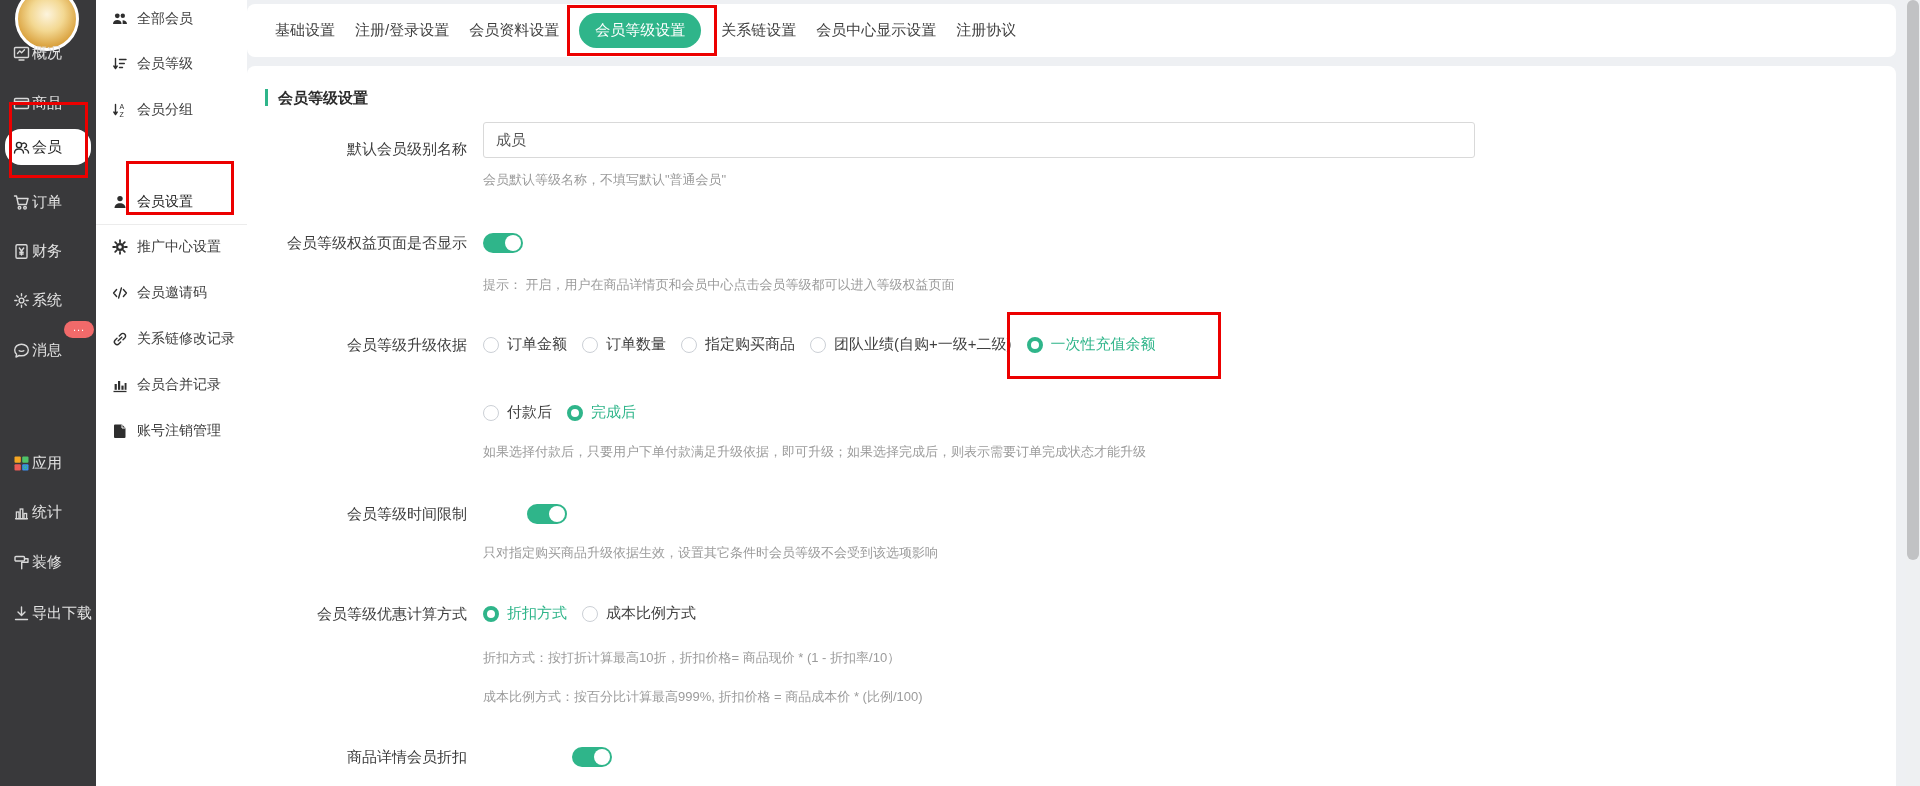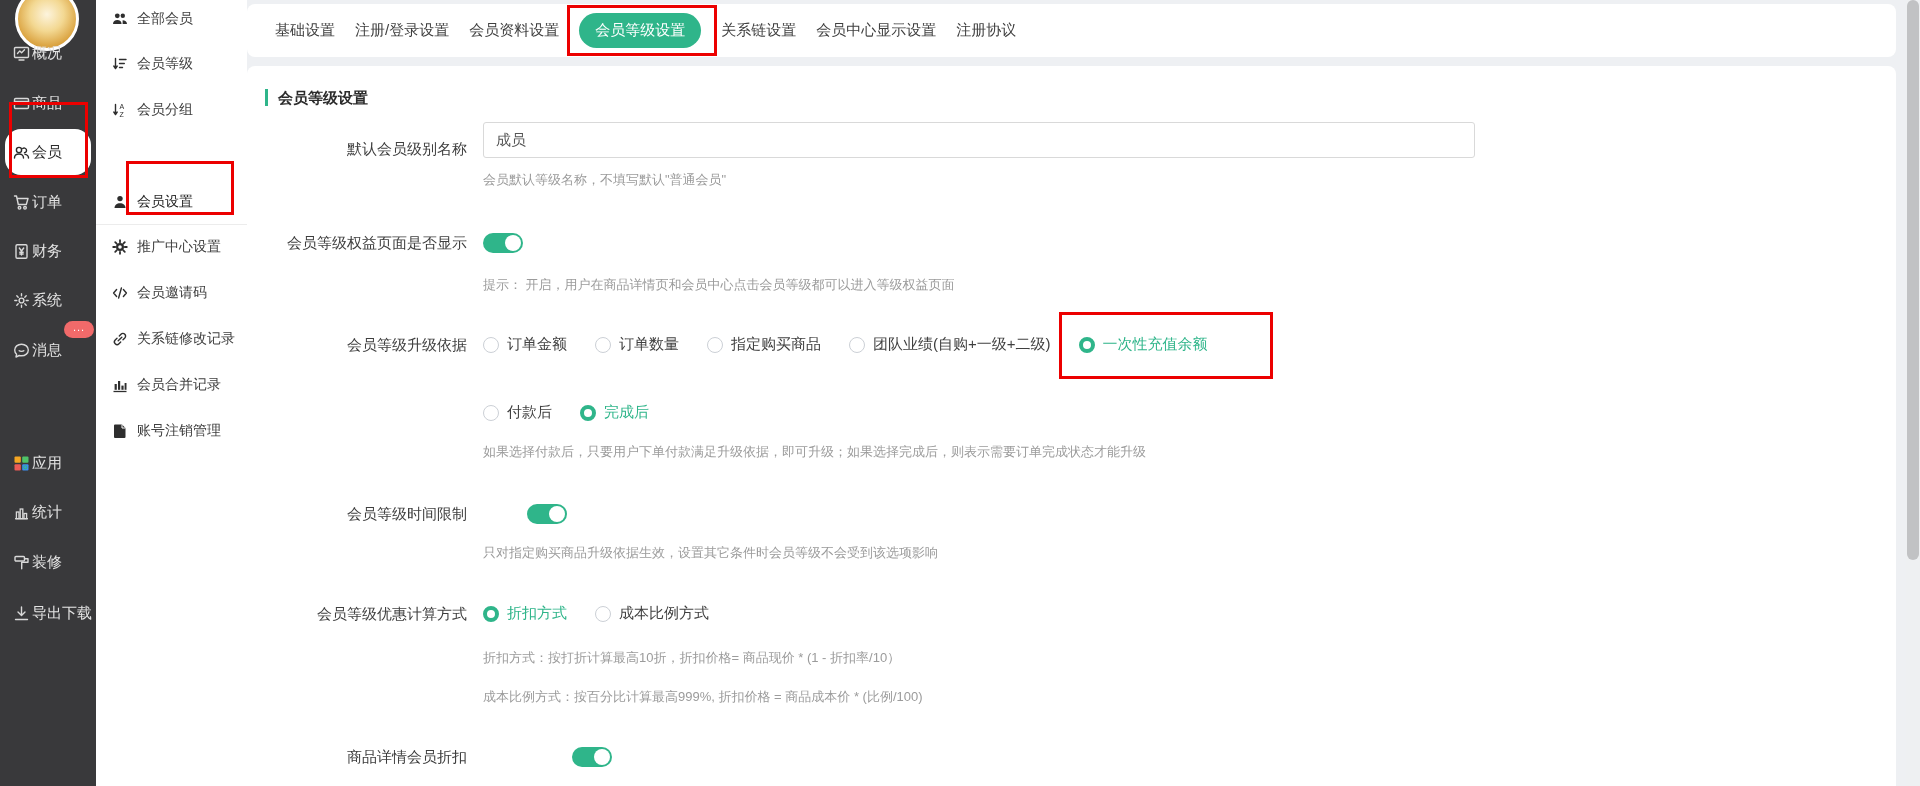--- a/index.html
+++ b/index.html
@@ -13,21 +13,21 @@
   html,body{width:1920px;height:786px;overflow:hidden}
   body{position:relative;background:#eef0f3;font-family:"Liberation Sans","DejaVu Sans",sans-serif;}
 
   
   .primary-sidebar{position:absolute;left:0;top:0;width:96px;height:786px;background:var(--dark);z-index:3}
   .avatar{position:absolute;left:15px;top:-13px;width:64px;height:64px;border-radius:50%;border:3px solid #fff;
     background:radial-gradient(circle at 50% 42%, #fdf4dd 0%, #f3d892 38%, #dca645 70%, #b97f28 100%);}
   .p-item{position:absolute;left:0;width:96px;height:40px;display:flex;align-items:center;gap:2px;
     padding-left:13px;color:#e3e3e3;font-size:15px;cursor:pointer}
   .p-item .ic{width:17px;height:17px;flex:0 0 auto;color:#d9d9d9}
-  .p-item.active{left:5px;width:86px;height:46px;background:#fff;border-radius:16px;color:#2b2b2b;padding-left:8px}
+  .p-item.active{left:5px;width:86px;height:36px;background:#fff;border-radius:16px;color:#2b2b2b;padding-left:8px}
   .p-item.active .ic{color:#2b2b2b}
   .msg-badge{position:absolute;left:64px;top:321px;width:30px;height:17px;border-radius:9px;background:#f16a6a;
     color:#fff;font-size:11px;line-height:13px;text-align:center;letter-spacing:1px}
 
   
   .secondary-sidebar{position:absolute;left:96px;top:0;width:151px;height:786px;background:#fff;z-index:2}
   .s-item{position:absolute;left:0;width:151px;height:40px;display:flex;align-items:center;gap:9px;
     padding-left:16px;font-size:14px;color:#404040;cursor:pointer;white-space:nowrap}
   .s-item .ic{width:16px;height:16px;flex:0 0 auto;color:#2e2e2e}
   .s-item.current{font-weight:normal;color:#1f1f1f}
@@ -44,21 +44,21 @@
   .main-card{position:absolute;left:247px;top:66px;width:1649px;height:720px;background:#fff;border-radius:8px 8px 0 0;z-index:1}
   .section-title{position:absolute;left:18px;top:23px;font-size:15px;font-weight:bold;color:#2b2b2b;
     padding-left:10px;border-left:3px solid var(--accent);line-height:17px}
   .lbl{position:absolute;left:0;width:220px;text-align:right;font-size:15px;color:var(--label);line-height:18px}
   .ctl{position:absolute;left:236px}
   .helper{position:absolute;left:236px;font-size:13px;color:var(--helper);white-space:nowrap}
   .text-input{position:absolute;left:236px;width:992px;height:36px;border:1px solid #d9d9d9;border-radius:3px;
     padding:15px 12px;font-size:15px;color:#555;font-family:inherit;outline:none;background:#fff}
   .toggle{width:40px;height:20px;border-radius:10px;background:var(--accent);position:relative;display:inline-block;cursor:pointer}
   .toggle::after{content:"";position:absolute;right:2px;top:2px;width:16px;height:16px;border-radius:50%;background:#fff}
-  .radio-group{display:flex;align-items:flex-end;gap:28px}
+  .radio-group{display:flex;align-items:flex-end;gap:15px}
   .opt{display:flex;align-items:center;gap:8px;font-size:15px;color:#3f3f3f;position:relative;cursor:pointer;white-space:nowrap}
   .radio{width:16px;height:16px;border-radius:50%;border:1px solid #ccd0d6;background:#fff;flex:0 0 auto}
   .opt.selected .radio{border:4.5px solid var(--accent)}
   .opt.selected .opt-label{color:var(--accent)}
   .opt.annotated::before{content:"";position:absolute;top:-23px;bottom:-25px;left:-20px;right:-65px;
     border:3px solid var(--red);pointer-events:none}
 
   
   .anno{position:absolute;border:3px solid var(--red);z-index:9;pointer-events:none}
   .anno-members{left:9px;top:102px;width:79px;height:76px}

